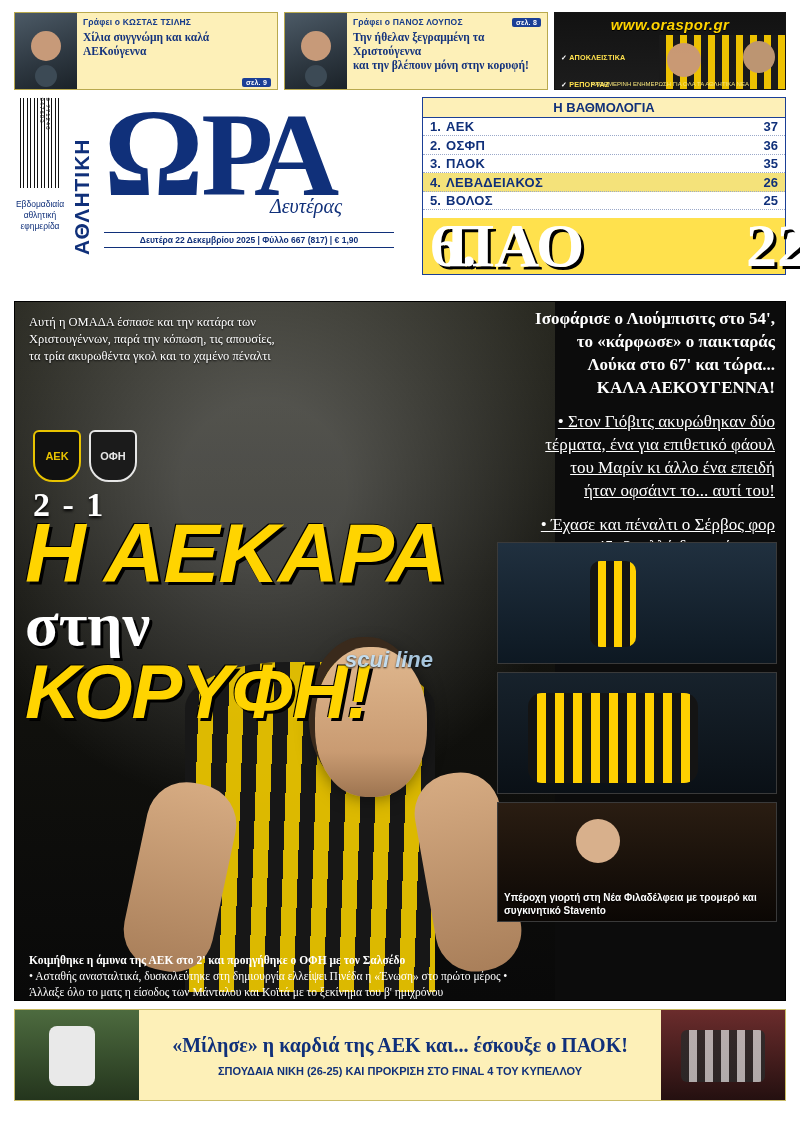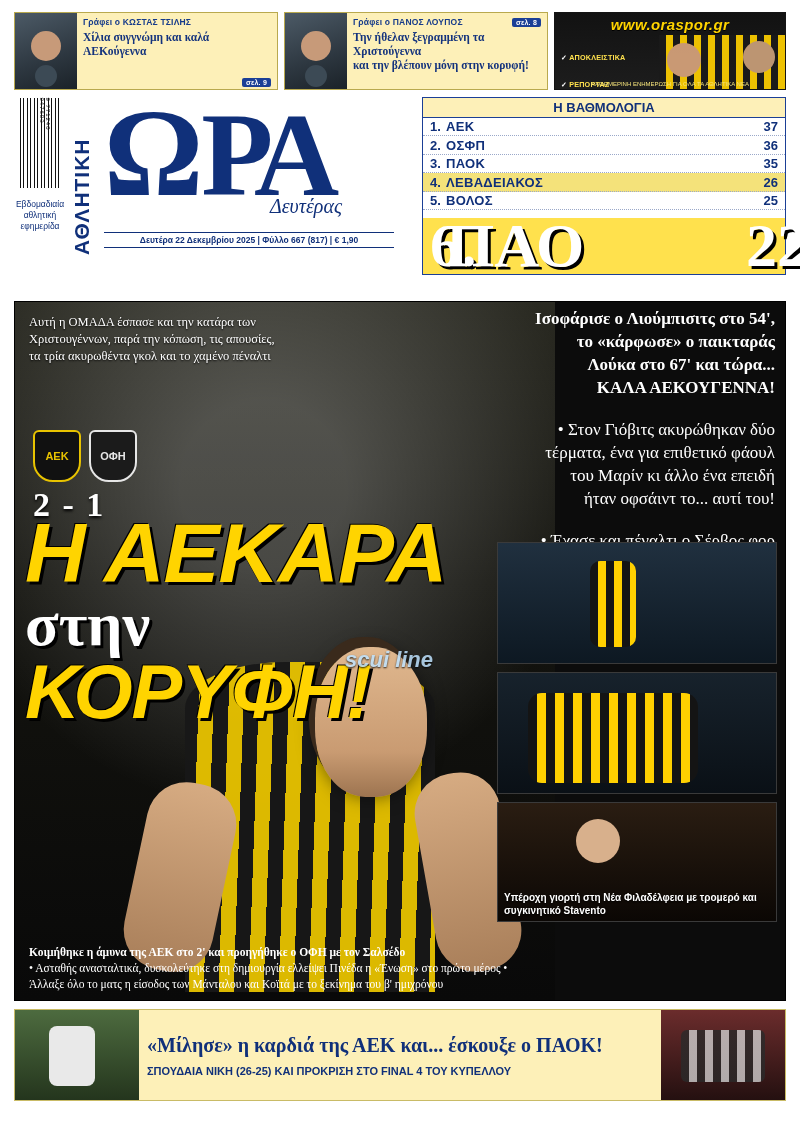--- a/index.html
+++ b/index.html
@@ -328,21 +328,21 @@
     text-shadow:0 1px 2px #000;
   }
 
   .right-lede {
     position:absolute; right:10px; top:6px; width:240px; z-index:6;
     color:#ffffff; font-size:17px; line-height:1.35;
     font-family:"Liberation Serif", serif;
     text-align:right;
   }
   .right-lede .b1 { font-weight:bold; }
-  .right-lede .bullet { margin-top:19px; text-align:right;}
+  .right-lede .bullet { margin-top:11px; text-align:right;text-decoration:underline;}
 
   .side-photos {
     position:absolute; right:8px; top:240px; width:280px; z-index:6;
     display:flex; flex-direction:column; gap:8px;
   }
   .side-photo {
     height:122px; border:1px solid #3a3a3a; position:relative; overflow:hidden;
   }
   .sp1 { background: linear-gradient(180deg,#20303f 0%, #0d1822 100%); }
   .sp1::after{
@@ -361,21 +361,21 @@
     content:""; position:absolute; left:78px; top:16px; width:44px; height:44px;
     border-radius:50%; background:#d8b08c;
   }
   .sp3 .cap {
     position:absolute; left:6px; bottom:4px; right:6px;
     color:#ffffff; font-size:10px; line-height:1.25; font-weight:bold;
     text-shadow:0 1px 2px #000;
   }
 
   .bottom-text {
-    position:absolute; left:14px; bottom:8px; width:500px; z-index:7;
+    position:absolute; left:14px; bottom:0; width:500px; z-index:7;
     color:#ffffff; font-size:11.5px; line-height:1.4;
     font-family:"Liberation Serif", serif;
   }
   .bottom-text .l1 { font-weight:bold; }
 
   
   .footer {
     margin-top:8px; height:92px;
     border:1px solid #c9bb66;
     background:#fdf0b8;
@@ -385,21 +385,21 @@
   .f-photo {
     flex:0 0 124px;
     background: linear-gradient(180deg,#4d6b3f 0%, #24351d 100%);
     position:relative;
   }
   .f-photo::after{
     content:""; position:absolute; left:34px; top:16px; width:46px; height:60px;
     background:#e9e9e9; border-radius:8px;
   }
   .f-mid {
-    flex:1; display:flex; flex-direction:column; align-items:flex-start; justify-content:center;
+    flex:1; display:flex; flex-direction:column; align-items:center; justify-content:center;
     padding:0 8px;
   }
   .f-title {
     font-size:20px; font-weight:bold; color:#10307a;
     font-family:"Liberation Serif", serif; text-align:center;
     line-height:1.15;
   }
   .f-sub {
     margin-top:8px; font-size:11px; font-weight:bold; color:#10307a;
     text-align:center;

